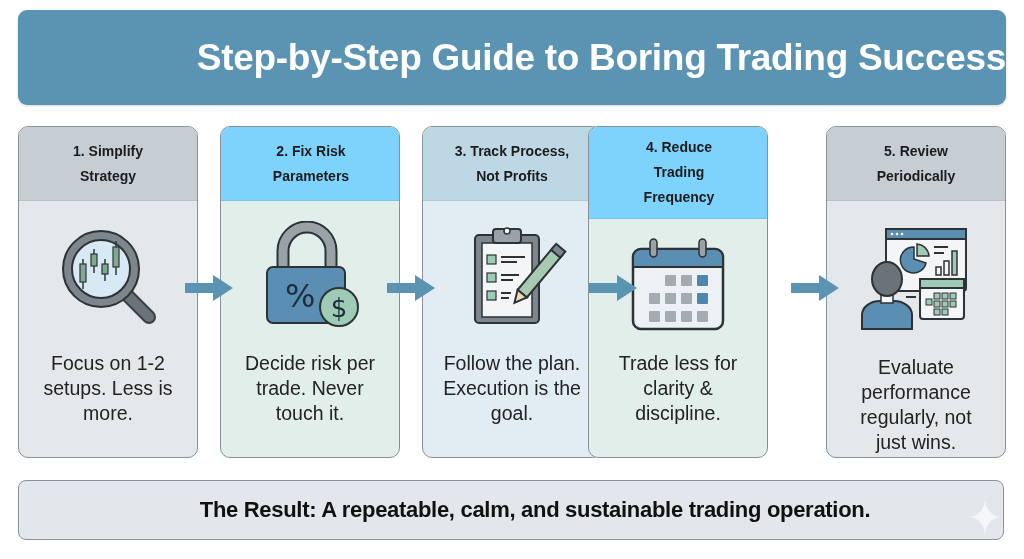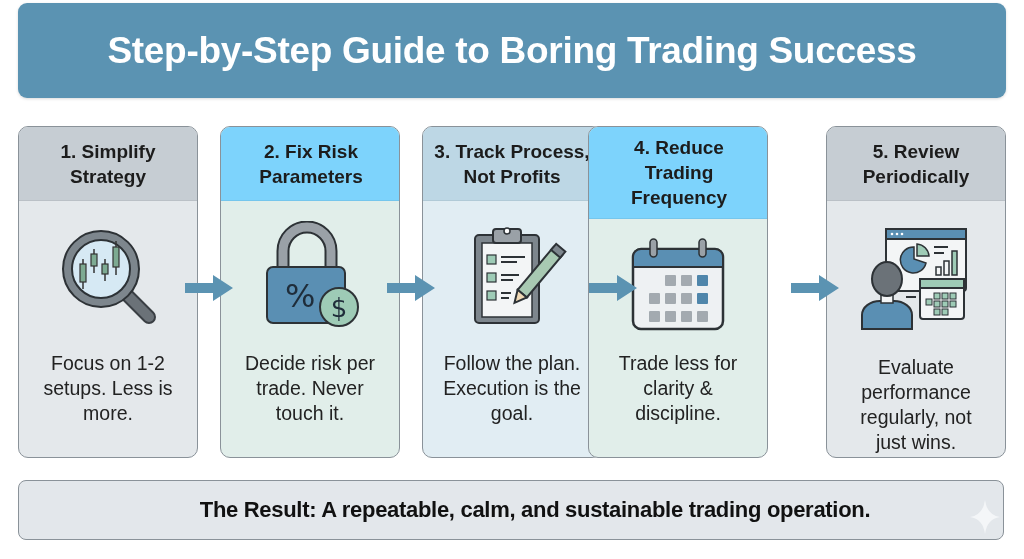--- a/index.html
+++ b/index.html
@@ -1,20 +1,20 @@
 <!DOCTYPE html>
 <html><head>
 <meta charset="utf-8">
 <style>
   * { box-sizing: border-box; margin: 0; padding: 0; }
   body { width: 1024px; height: 559px; background: #ffffff; font-family: "Liberation Sans", "DejaVu Sans", sans-serif; position: relative; overflow: hidden; }
-  .title-banner { position: absolute; left: 18px; top: 3px; width: 988px; height: 95px; background: #5b93b2; border-radius: 9px; display: flex; align-items: center; justify-content: center; box-shadow: 0 1px 3px rgba(0,0,0,0.15); }
+  .title-banner { position: absolute; left: 18px; top: 10px; width: 988px; height: 95px; background: #5b93b2; border-radius: 9px; display: flex; align-items: center; justify-content: flex-end; box-shadow: 0 1px 3px rgba(0,0,0,0.15); }
   .title-banner h1 { color: #ffffff; font-size: 37px; font-weight: bold; letter-spacing: -0.3px; }
   .card { position: absolute; top: 126px; width: 180px; height: 332px; border-radius: 10px; border: 1.5px solid #8a9299; overflow: hidden; display: flex; flex-direction: column; }
-  .card-head { display: flex; align-items: center; justify-content: center; text-align: center; font-weight: bold; font-size: 19px; line-height: 25px; color: #1c1c1c; padding: 0 6px; border-bottom: 1px solid rgba(0,0,0,0.06); }
+  .card-head { display: flex; align-items: center; justify-content: center; text-align: center; font-weight: bold; font-size: 14px; line-height: 25px; color: #1c1c1c; padding: 0 6px; border-bottom: 1px solid rgba(0,0,0,0.06); }
   .card-icon { height: 140px; display: flex; align-items: center; justify-content: center; }
   .card-text { text-align: center; font-size: 19.5px; line-height: 25px; color: #222; padding: 0 10px; }
   .gray .card-head { background: #c6cdd3; }
   .gray { background: #e4e8eb; }
   .green .card-head { background: #7dd3fc; padding-left: 8px; }
   .green { background: #e1eeea; }
   .blue .card-head { background: #bdd7e5; }
   .blue { background: #e1edf3; }
   .arrow { position: absolute; top: 275px; width: 48px; height: 26px; }
   .result-box { position: absolute; left: 18px; top: 480px; width: 986px; height: 60px; background: #e3e7eb; border: 1.5px solid #8a9299; border-radius: 8px; display: flex; align-items: center; justify-content: center; }

